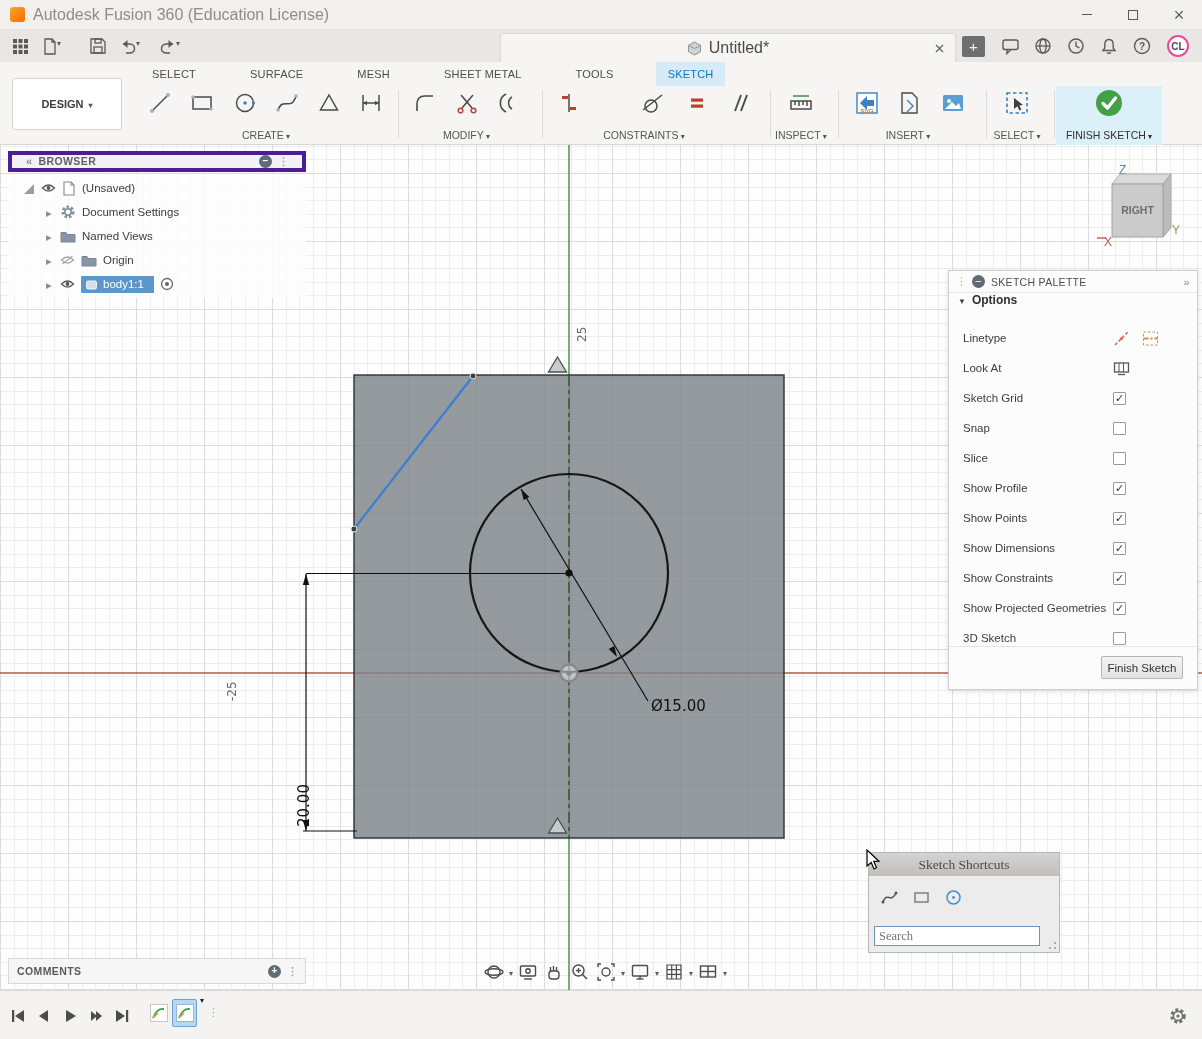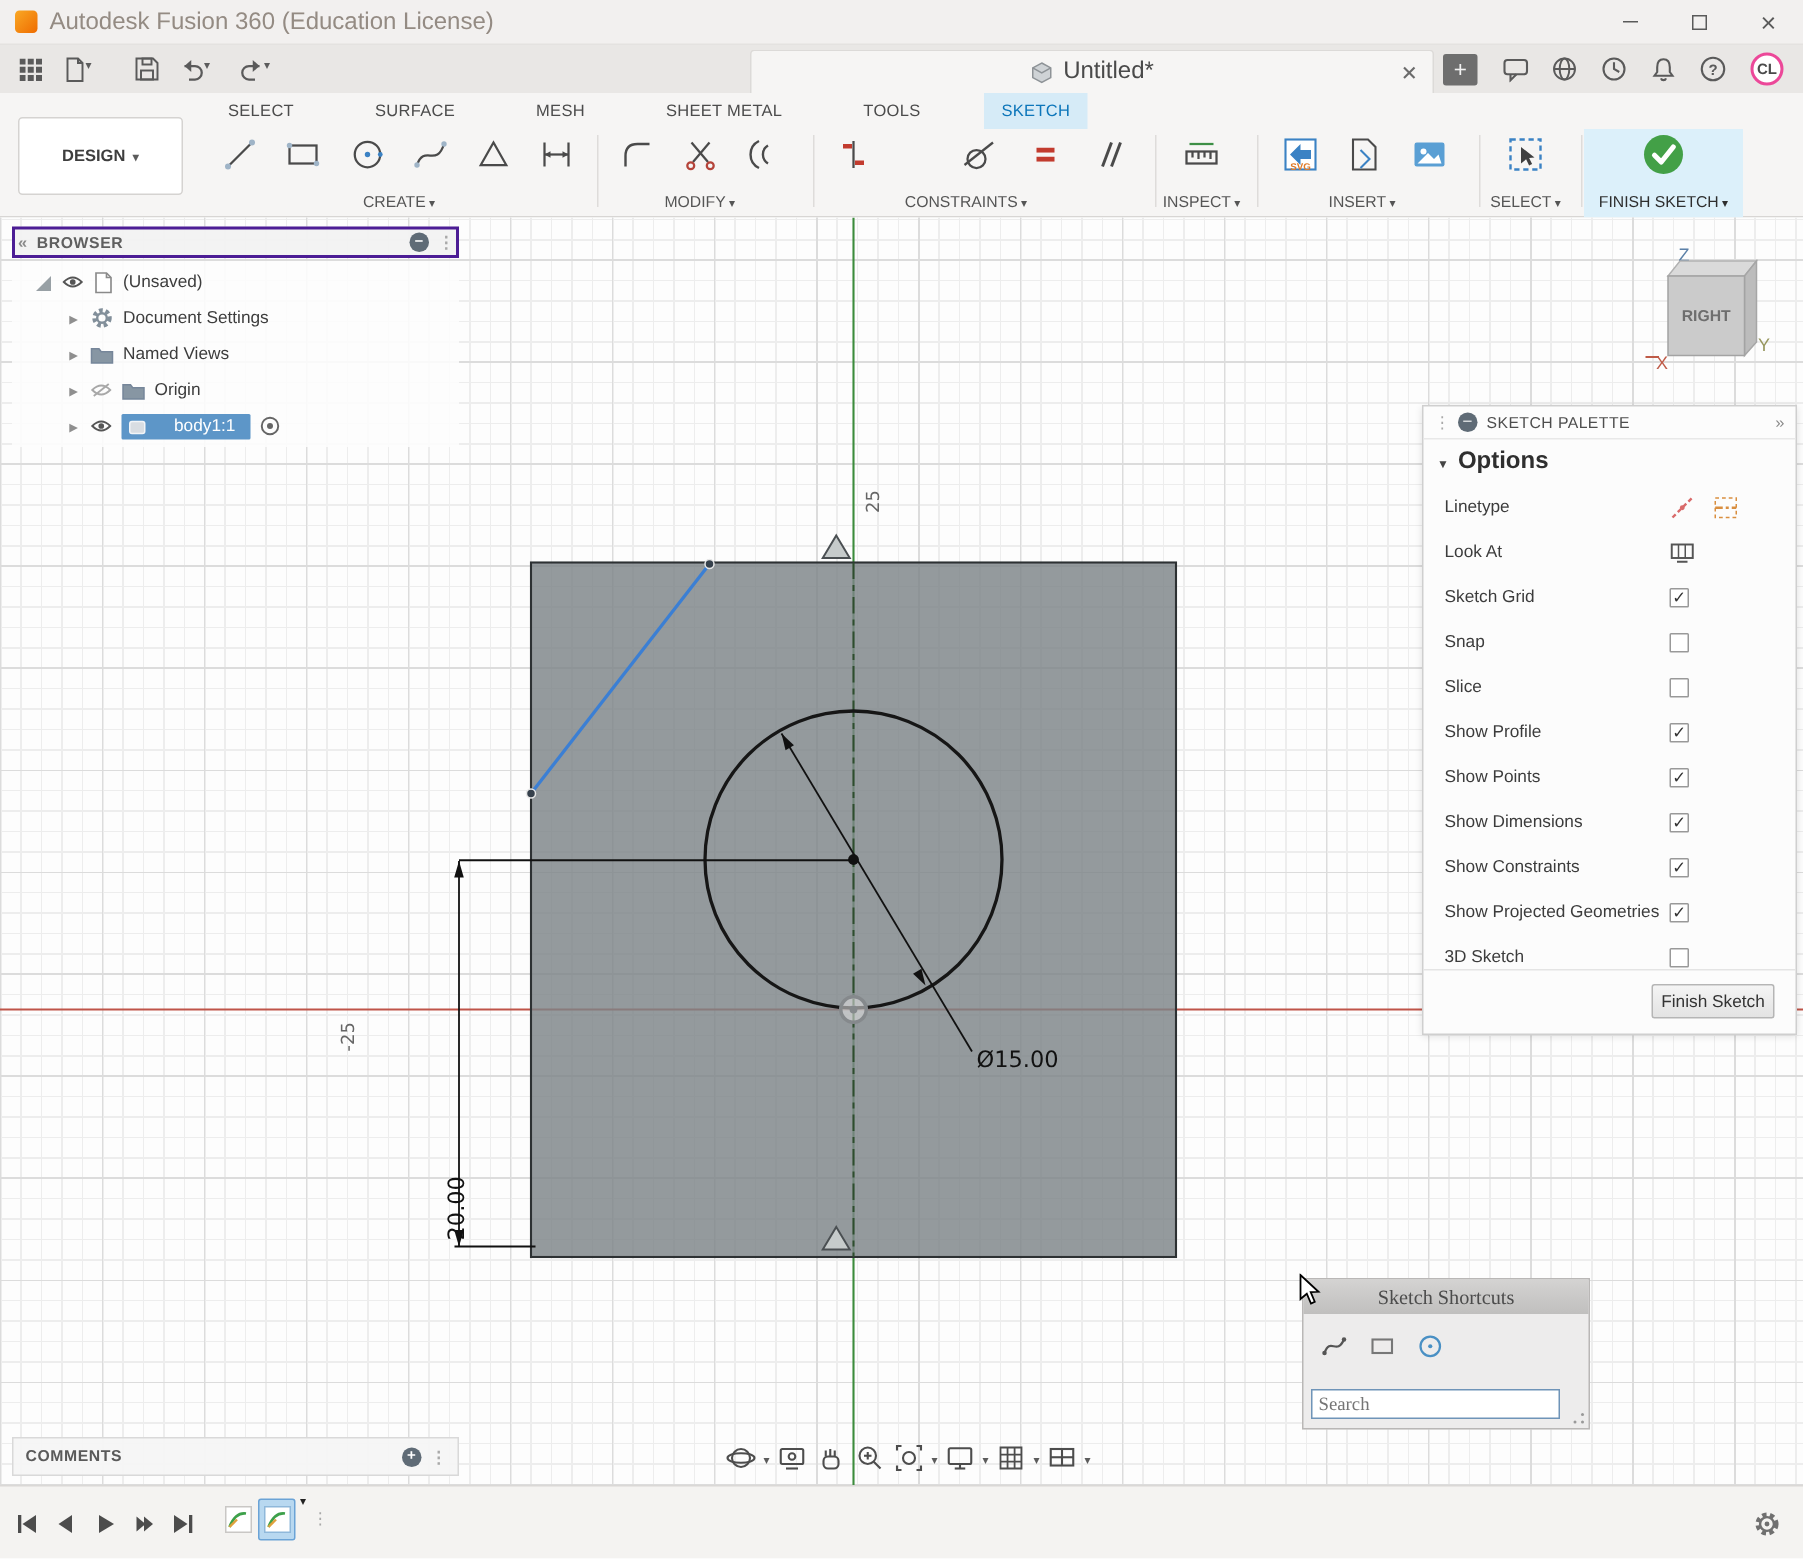--- a/index.html
+++ b/index.html
@@ -46,40 +46,40 @@
 .canvas{position:absolute;top:145px;left:0;width:1202px;height:845px;background-color:#fdfdfd;
 background-image:
 repeating-linear-gradient(90deg,#dcdcdc 0 1px,transparent 1px 68px),
 repeating-linear-gradient(0deg,#dcdcdc 0 1px,transparent 1px 68px),
 repeating-linear-gradient(90deg,#ededed 0 1px,transparent 1px 13.6px),
 repeating-linear-gradient(0deg,#ededed 0 1px,transparent 1px 13.6px)}
 .dimtext{font-family:"DejaVu Sans",sans-serif;font-size:15px;fill:#111}
 .gridlabel{font-family:"DejaVu Sans",sans-serif;font-size:12px;fill:#666}
 
 
-.browser-head{position:absolute;left:8px;top:151px;width:298px;height:21px;background:rgba(242,242,242,.95);border:2px solid #4c1d95;display:flex;align-items:center;gap:6px;padding:0 2px;font-size:10.5px;font-weight:bold;color:#5f5f5f;letter-spacing:.4px}
+.browser-head{position:absolute;left:8px;top:151px;width:298px;height:21px;background:rgba(242,242,242,.95);border:4px solid #4c1d95;display:flex;align-items:flex-start;gap:6px;padding:0 14px;font-size:10.5px;font-weight:bold;color:#5f5f5f;letter-spacing:.4px}
 .chev-l::after{content:"«";color:#8a8a8a;font-size:11px}
 .chev-r::after{content:"»";color:#8a8a8a;font-size:11px}
 .grip::after{content:"⋮";color:#a9a9a9;font-size:11px;letter-spacing:-1px}
 .circle-btn{width:13px;height:13px;border-radius:50%;background:#5f6b76;color:#fff;display:flex;align-items:center;justify-content:center;font-size:10px;line-height:1}
 .circle-btn.minus::after{content:"–";margin-top:-2px}
 .circle-btn.plus::after{content:"+";margin-top:-1px}
 .browser-tree{position:absolute;left:8px;top:174px;width:298px;background:rgba(253,253,253,.88);font-size:11.5px;color:#3d3d3d;padding:2px 0}
 .trow{height:24px;display:flex;align-items:center;gap:6px}
 .caret{width:10px;text-align:center;flex:none}
 .caret::after{content:"▶";font-size:7.5px;color:#8f8f8f}
-.hl{background:#5d96c8;color:#fff;display:flex;align-items:center;gap:18px;padding:2px 10px 2px 4px;border-radius:1px}
+.hl{background:#5d96c8;color:#fff;display:flex;align-items:center;gap:5px;padding:2px 10px 2px 4px;border-radius:1px}
 
 
 .viewcube{position:absolute;left:1095px;top:158px;width:92px;height:92px}
 
 
 .palette{position:absolute;left:948px;top:270px;width:250px;height:420px;background:#fcfcfc;border:1px solid #cfcfcf;box-shadow:0 1px 5px rgba(0,0,0,.12)}
 .pal-head{height:22px;display:flex;align-items:center;gap:6px;padding:0 7px;font-size:10.5px;font-weight:normal;color:#4d4d4d;border-bottom:1px solid #e8e8e8;letter-spacing:.3px}
-.pal-opt-head{height:30px;display:flex;align-items:center;gap:6px;padding:0 9px;font-weight:bold;font-size:16px;color:#2f2f2f}
+.pal-opt-head{height:30px;display:flex;align-items:flex-start;gap:6px;padding:0 9px;font-weight:bold;font-size:12px;color:#2f2f2f}
 .tri-down::after{content:"▼";font-size:8px;color:#444}
 .opt-row{position:relative;height:30px;display:flex;align-items:center;padding-left:14px;font-size:11.5px;color:#3c3c3c}
 .opt-ctl{position:absolute;left:164px;display:flex;gap:12px;align-items:center}
 .checkbox{width:13px;height:13px;border:1px solid #999;border-radius:1px;background:#fff;display:flex;align-items:center;justify-content:center;font-size:11px;color:#333}
 .checkbox.checked::after{content:"✓"}
 .pal-div{position:absolute;left:0;right:0;bottom:42px;border-top:1px solid #e4e4e4}
 .finish-btn{position:absolute;right:14px;bottom:10px;width:82px;height:23px;background:linear-gradient(#f4f4f4,#e3e3e3);border:1px solid #b5b5b5;border-radius:2px;font-size:11.5px;color:#333;display:flex;align-items:center;justify-content:center}
 
 
 .shortcuts{position:absolute;left:868px;top:852px;width:192px;height:101px;background:#edecec;border:1px solid #b9b7b6}

